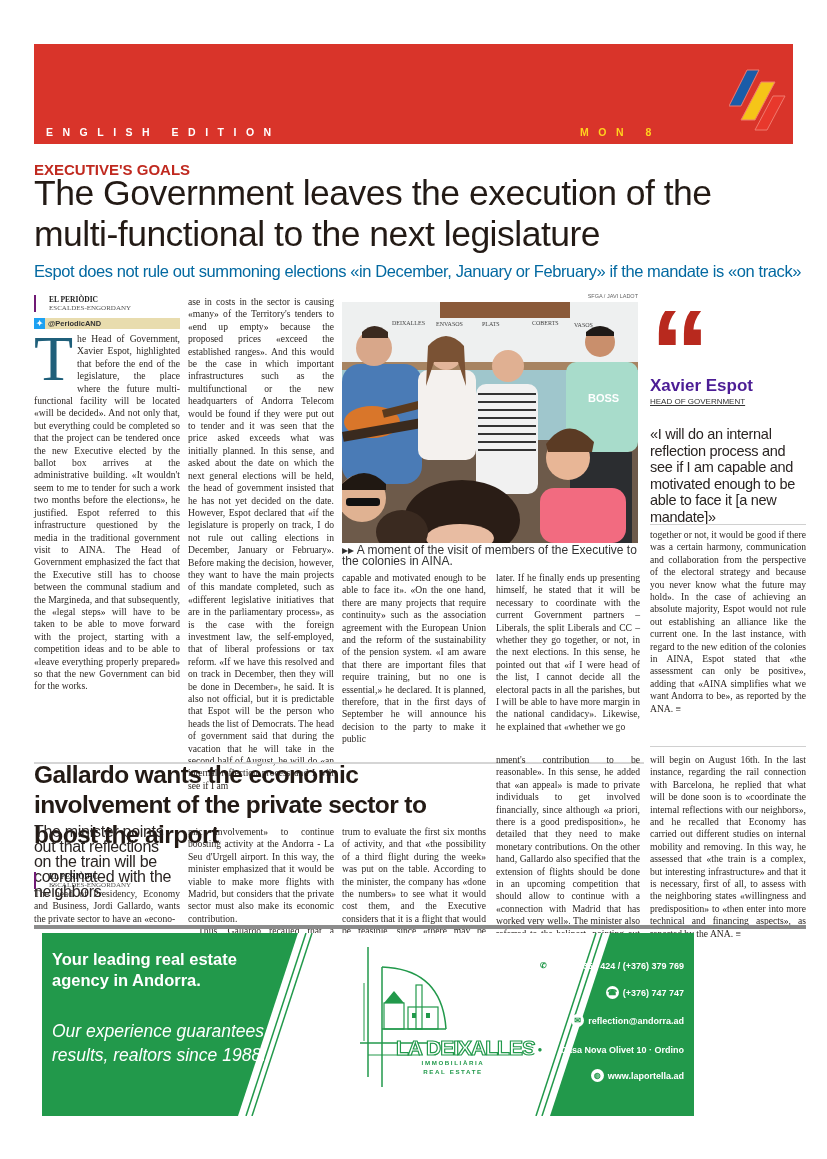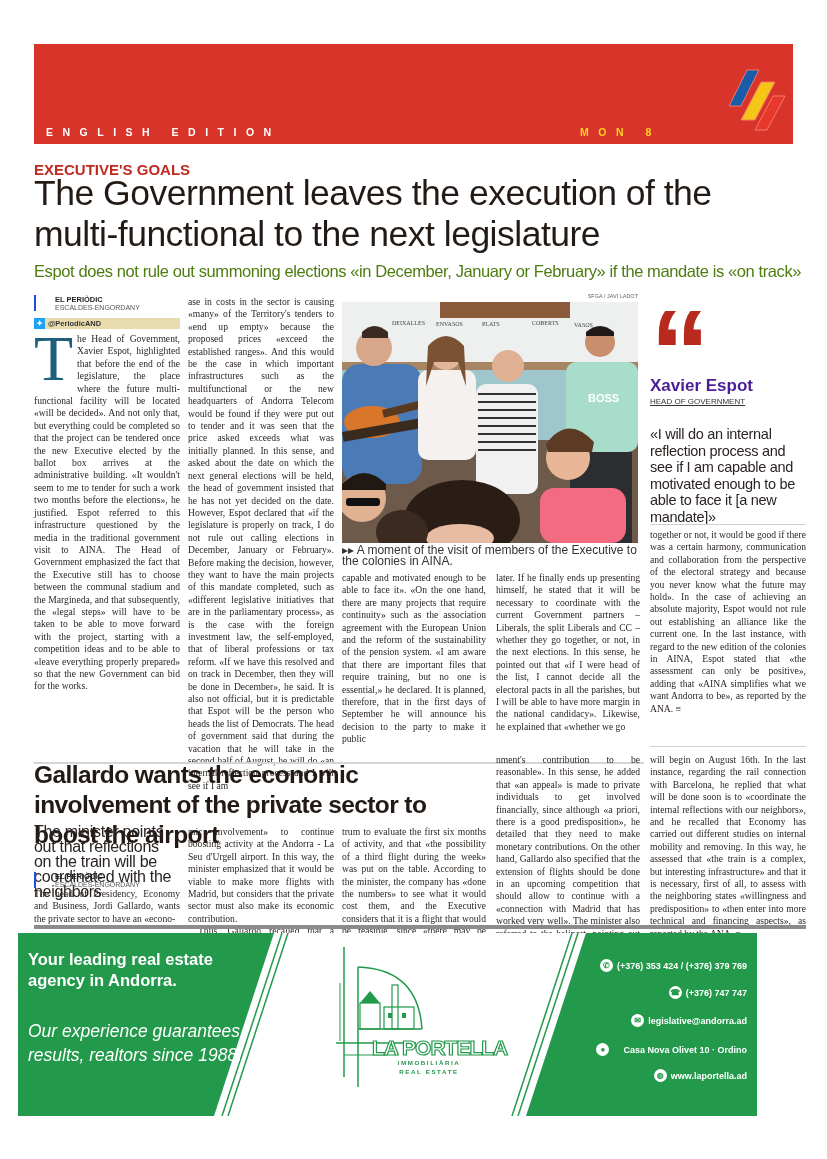--- a/index.html
+++ b/index.html
@@ -7,23 +7,23 @@
   body { font-family: "Liberation Serif", serif; color: #2a2422; position: relative; }
 
   .masthead { position: absolute; left: 34px; top: 44px; width: 759px; height: 100px; background: #d9342a; }
   .masthead .title { position: absolute; left: 4px; top: -6px; font-family: "Liberation Sans", sans-serif; font-weight: bold; font-size: 76px; color: #fff; letter-spacing: -2px; white-space: nowrap; }
   .masthead .edition { position: absolute; left: 12px; bottom: 6px; font-family: "Liberation Sans", sans-serif; font-weight: bold; font-size: 10.5px; color: #fff; letter-spacing: 9.5px; }
   .masthead .date { position: absolute; left: 546px; bottom: 6px; font-family: "Liberation Sans", sans-serif; font-weight: bold; font-size: 10.5px; color: #ffd21f; letter-spacing: 9.5px; }
   .flag { position: absolute; right: 6px; top: 24px; width: 58px; height: 64px; }
 
   .kicker { position: absolute; left: 34px; top: 161px; font-family: "Liberation Sans", sans-serif; font-weight: bold; font-size: 15px; color: #c0291f; text-align: right; }
   .headline { position: absolute; left: 34px; top: 173px; width: 770px; font-family: "Liberation Sans", sans-serif; font-weight: normal; font-size: 35.5px; line-height: 41px; color: #231a15; letter-spacing: -0.5px; }
-  .subhead { position: absolute; left: 34px; top: 262px; width: 770px; font-family: "Liberation Sans", sans-serif; font-size: 16.5px; color: #4d7c0f; letter-spacing: -0.4px; white-space: nowrap; }
-
-  .byline { position: absolute; left: 34px; width: 146px; font-family: Liberation Sans, sans-serif; border-left: 2px solid #1d4ed8; padding-left: 19px; }
+  .subhead { position: absolute; left: 34px; top: 262px; width: 770px; font-family: "Liberation Sans", sans-serif; font-size: 16.5px; color: #0369a1; letter-spacing: -0.4px; white-space: nowrap; }
+
+  .byline { position: absolute; left: 34px; width: 146px; font-family: Liberation Serif, serif; border-left: 2px solid #701a75; padding-left: 13px; }
   .byline .src { font-size: 7.5px; font-weight: bold; color: #222; }
   .byline .loc { font-size: 7px; color: #555; }
   .twitter { position: absolute; left: 34px; top: 318px; width: 146px; height: 11px; background: #e8dcae; font-family: "Liberation Sans", sans-serif; font-size: 7.5px; font-weight: bold; color: #333; display: flex; align-items: center; }
   .twitter .tw-icon { width: 11px; height: 11px; background: #1da1f2; color: #fff; font-size: 8px; display: inline-flex; align-items: center; justify-content: center; margin-right: 3px; }
 
   .col { position: absolute; font-size: 9.6px; line-height: 12.4px; text-align: justify; hyphens: auto; color: #2c2622; }
   .col p { text-indent: 10px; }
   .col p.first { text-indent: 0; }
   .dropcap { float: left; font-size: 64px; line-height: 48px; color: #1f5f7a; font-family: "Liberation Serif", serif; margin: 2px 4px 0 0; }
 
@@ -38,21 +38,21 @@
   .quote-rule { position: absolute; left: 650px; top: 524px; width: 156px; height: 1px; background: #d0d0d0; }
 
   .divider { position: absolute; left: 34px; top: 762px; width: 610px; height: 2px; background: #d5d5d5; }
   .divider2 { position: absolute; left: 650px; top: 746px; width: 156px; height: 1px; background: #d0d0d0; }
 
   .headline2 { position: absolute; left: 34px; top: 760px; width: 450px; font-family: "Liberation Sans", sans-serif; font-weight: bold; font-size: 24.5px; line-height: 30px; color: #231a15; letter-spacing: -0.6px; }
   .subhead2 { position: absolute; left: 34px; top: 824px; width: 145px; font-family: "Liberation Sans", sans-serif; font-size: 16px; line-height: 15px; color: #2a2422; letter-spacing: -0.3px; }
 
   .bottom-rule { position: absolute; left: 34px; top: 925px; width: 772px; height: 4px; background: #8c8c8c; }
 
-  .ad { position: absolute; left: 18px; top: 933px; width: 739px; height: 183px; background: #fff; overflow: hidden; }
+  .ad { position: absolute; left: 42px; top: 933px; width: 652px; height: 183px; background: #fff; overflow: hidden; }
   .ad svg.bg { position: absolute; left: 0; top: 0; }
   .ad .tagline1 { position: absolute; left: 10px; top: 16px; width: 230px; font-family: "Liberation Sans", sans-serif; font-weight: bold; font-size: 16.5px; line-height: 21px; color: #fff; }
   .ad .tagline2 { position: absolute; left: 10px; top: 86px; width: 230px; font-family: "Liberation Sans", sans-serif; font-style: italic; font-size: 17.5px; line-height: 24px; color: #fff; }
   .ad .logo { position: absolute; left: 318px; top: 14px; width: 130px; height: 150px; }
   .ad .logo-name { position: absolute; left: 354px; top: 103px; font-family: "Liberation Sans", sans-serif; font-size: 21px; color: #fff; letter-spacing: -1px; -webkit-text-stroke: 1.2px #22994b; font-weight: bold; }
   .ad .logo-sub { position: absolute; left: 366px; top: 126px; width: 90px; text-align: center; font-family: "Liberation Sans", sans-serif; font-weight: bold; font-size: 6.2px; line-height: 8.5px; color: #22994b; letter-spacing: 1.6px; }
   .contact { position: absolute; right: 10px; font-family: "Liberation Sans", sans-serif; font-weight: bold; font-size: 9px; color: #fff; display: flex; align-items: center; white-space: nowrap; }
   .contact .ico { width: 13px; height: 13px; border-radius: 50%; background: #fff; color: #22994b; font-size: 8px; display: inline-flex; align-items: center; justify-content: center; margin-right: 4px; }
 </style>
 </head>
@@ -212,37 +212,37 @@
     <line x1="22" y1="20" x2="22" y2="140" stroke="#22994b" stroke-width="1.5"></line>
     <path d="M22 20 Q82 22 86 82" fill="none" stroke="#22994b" stroke-width="1.5"></path>
     <line x1="22" y1="82" x2="86" y2="82" stroke="#22994b" stroke-width="1.5"></line>
     <rect x="24" y="56" width="20" height="26" fill="none" stroke="#22994b" stroke-width="1.2"></rect>
     <polygon points="24,56 34,44 44,56" fill="#22994b"></polygon>
     <rect x="56" y="38" width="6" height="44" fill="none" stroke="#22994b" stroke-width="1.2"></rect>
     <rect x="48" y="60" width="30" height="22" fill="none" stroke="#22994b" stroke-width="1.2"></rect>
     <rect x="52" y="66" width="4" height="5" fill="#22994b"></rect>
     <rect x="66" y="66" width="4" height="5" fill="#22994b"></rect>
   </svg>
-  <div class="logo-name">LA PORTELLA</div>
+  <div class="logo-name">LA DEIXALLES</div>
   <div class="logo-sub">
     <div>IMMOBILIÀRIA</div>
     <div>REAL ESTATE</div>
   </div>
 
   <div class="contact" style="top:26px;">
     <span class="ico">✆</span>
     <span>(+376) 353 424 / (+376) 379 769</span>
   </div>
   <div class="contact" style="top:53px;">
     <span class="ico">☎</span>
     <span>(+376) 747 747</span>
   </div>
   <div class="contact" style="top:81px;">
     <span class="ico">✉</span>
-    <span>legislative@andorra.ad</span>
+    <span>reflection@andorra.ad</span>
   </div>
   <div class="contact" style="top:110px;">
     <span class="ico" style="margin-right:14px;">●</span>
     <span>Casa Nova Olivet 10 · Ordino</span>
   </div>
   <div class="contact" style="top:136px;">
     <span class="ico">◍</span>
     <span>www.laportella.ad</span>
   </div>
 </div>

